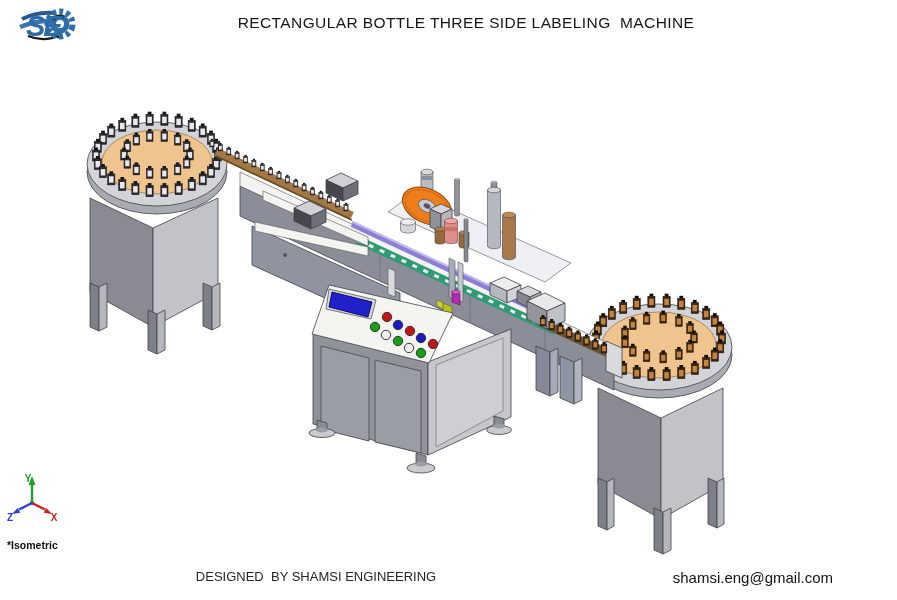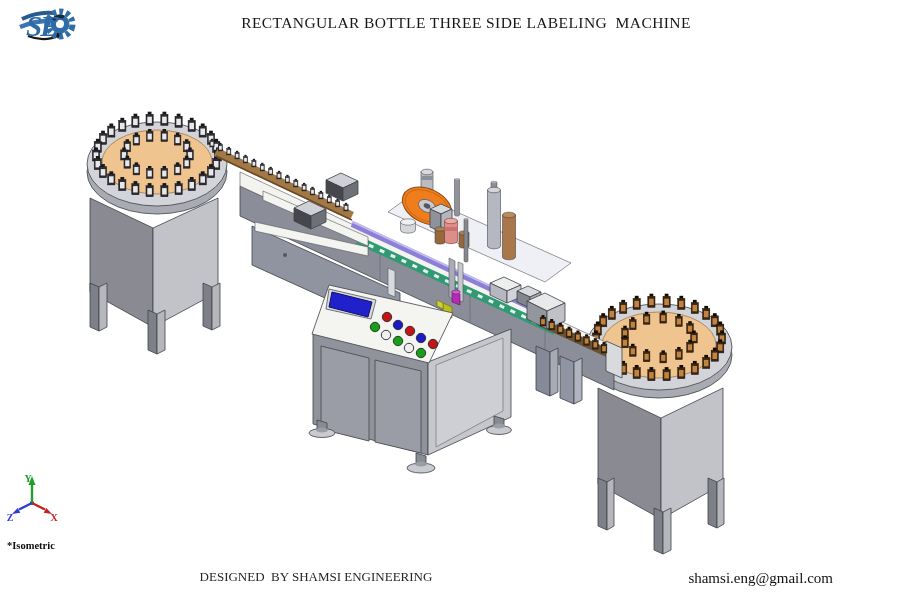--- a/index.html
+++ b/index.html
@@ -1,17 +1,17 @@
 <!DOCTYPE html>
 <html><head>
 <meta charset="utf-8">
 <style>
   html,body{margin:0;padding:0;background:#ffffff;}
   .page{position:relative;width:897px;height:600px;background:#fff;overflow:hidden;
-        font-family:Liberation Serif, serif;}
+        font-family:Liberation Sans, sans-serif;}
   svg{display:block;}
   .edge{stroke:#3f4147;stroke-width:0.8;stroke-linejoin:round;}
   .edge-thin{stroke:#55585e;stroke-width:0.6;stroke-linejoin:round;}
   .title-text{font-size:15.5px;fill:#161616;letter-spacing:0.4px;white-space:pre;}
   .footer-text{font-size:13px;fill:#26262a;white-space:pre;}
   .email-text{font-size:15px;fill:#111;white-space:pre;}
   .axis-label{font-size:10px;font-weight:bold;}
   .iso-label{font-size:10.5px;font-weight:bold;fill:#0d0d0d;}
   .logo-se{font-size:29px;font-weight:bold;font-style:italic;fill:#2e6ba6;letter-spacing:-2px;}
 </style>

